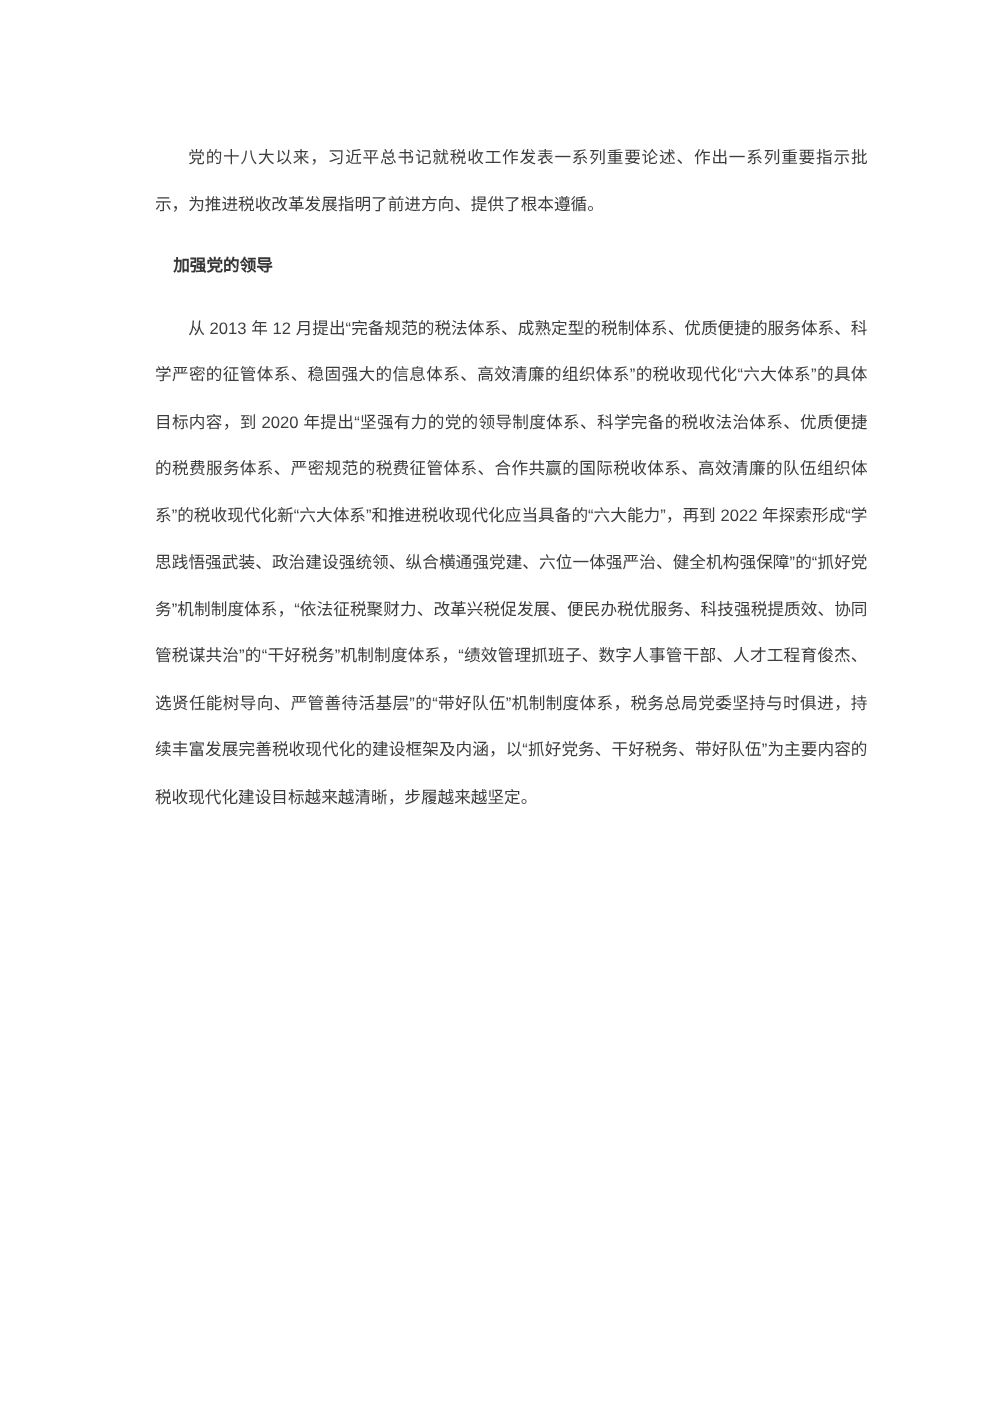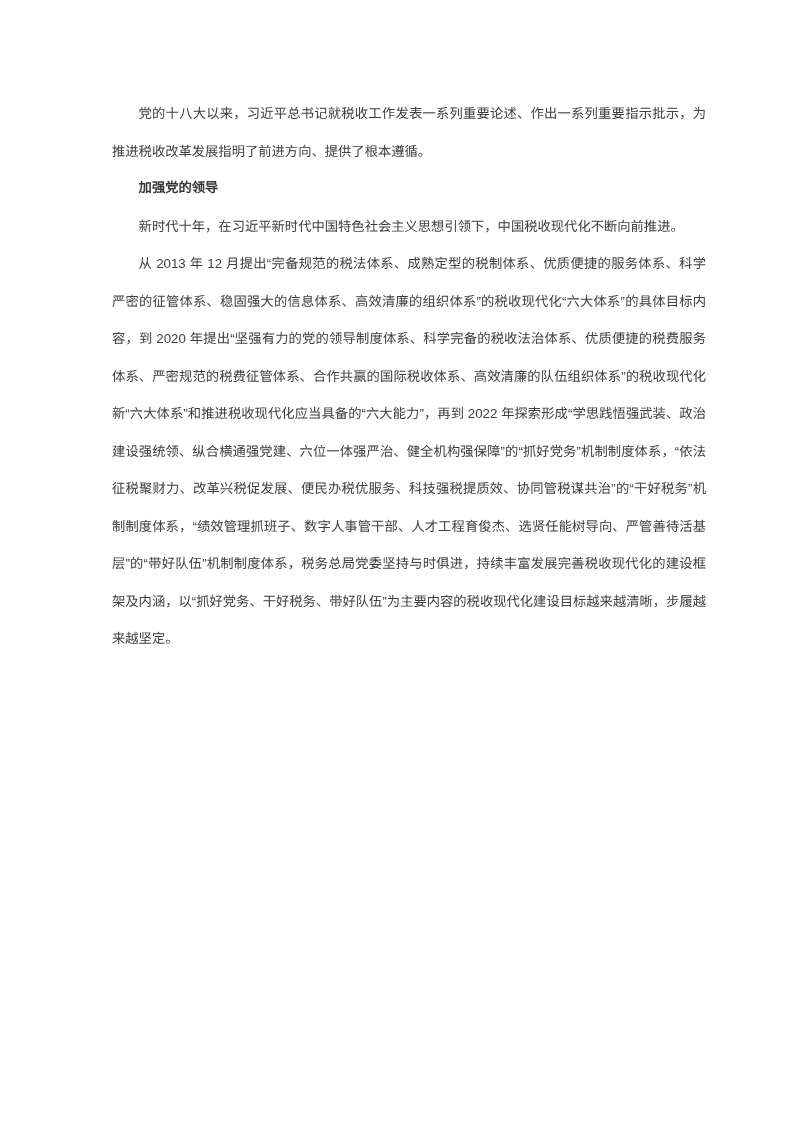--- a/index.html
+++ b/index.html
@@ -22,35 +22,33 @@
     padding: 95px 88px 0 112px;
   }
   .doc-body {
     color: var(--text-color, #3d3d3d);
     font-size: 13.3px;
     line-height: 37.5px;
     text-align: justify;
     text-justify: inter-ideograph;
   }
   p.body-para {
-    margin: 0;
+    margin: 12px;
     text-indent: 2em;
     font-weight: normal;
   }
   p.heading-para {
     margin: 0;
     text-indent: 2em;
     font-weight: bold;
     color: var(--heading-color, #383838);
-    font-family: Liberation Mono, monospace;
   }
 </style>
 </head>
 <body>
 
 <div class="page">
   <div class="doc-body">
     <p class="body-para">党的十八大以来，习近平总书记就税收工作发表一系列重要论述、作出一系列重要指示批示，为推进税收改革发展指明了前进方向、提供了根本遵循。</p>
     <p class="heading-para">加强党的领导</p>
-    <p class="body-para">新时代十年，在习近平新时代中国特色社会主义思想引领下，中国税收现代化不断向前推进。</p>
     <p class="body-para">从 2013 年 12 月提出“完备规范的税法体系、成熟定型的税制体系、优质便捷的服务体系、科学严密的征管体系、稳固强大的信息体系、高效清廉的组织体系”的税收现代化“六大体系”的具体目标内容，到 2020 年提出“坚强有力的党的领导制度体系、科学完备的税收法治体系、优质便捷的税费服务体系、严密规范的税费征管体系、合作共赢的国际税收体系、高效清廉的队伍组织体系”的税收现代化新“六大体系”和推进税收现代化应当具备的“六大能力”，再到 2022 年探索形成“学思践悟强武装、政治建设强统领、纵合横通强党建、六位一体强严治、健全机构强保障”的“抓好党务”机制制度体系，“依法征税聚财力、改革兴税促发展、便民办税优服务、科技强税提质效、协同管税谋共治”的“干好税务”机制制度体系，“绩效管理抓班子、数字人事管干部、人才工程育俊杰、选贤任能树导向、严管善待活基层”的“带好队伍”机制制度体系，税务总局党委坚持与时俱进，持续丰富发展完善税收现代化的建设框架及内涵，以“抓好党务、干好税务、带好队伍”为主要内容的税收现代化建设目标越来越清晰，步履越来越坚定。</p>
   </div>
 </div>
 
 </body></html>

